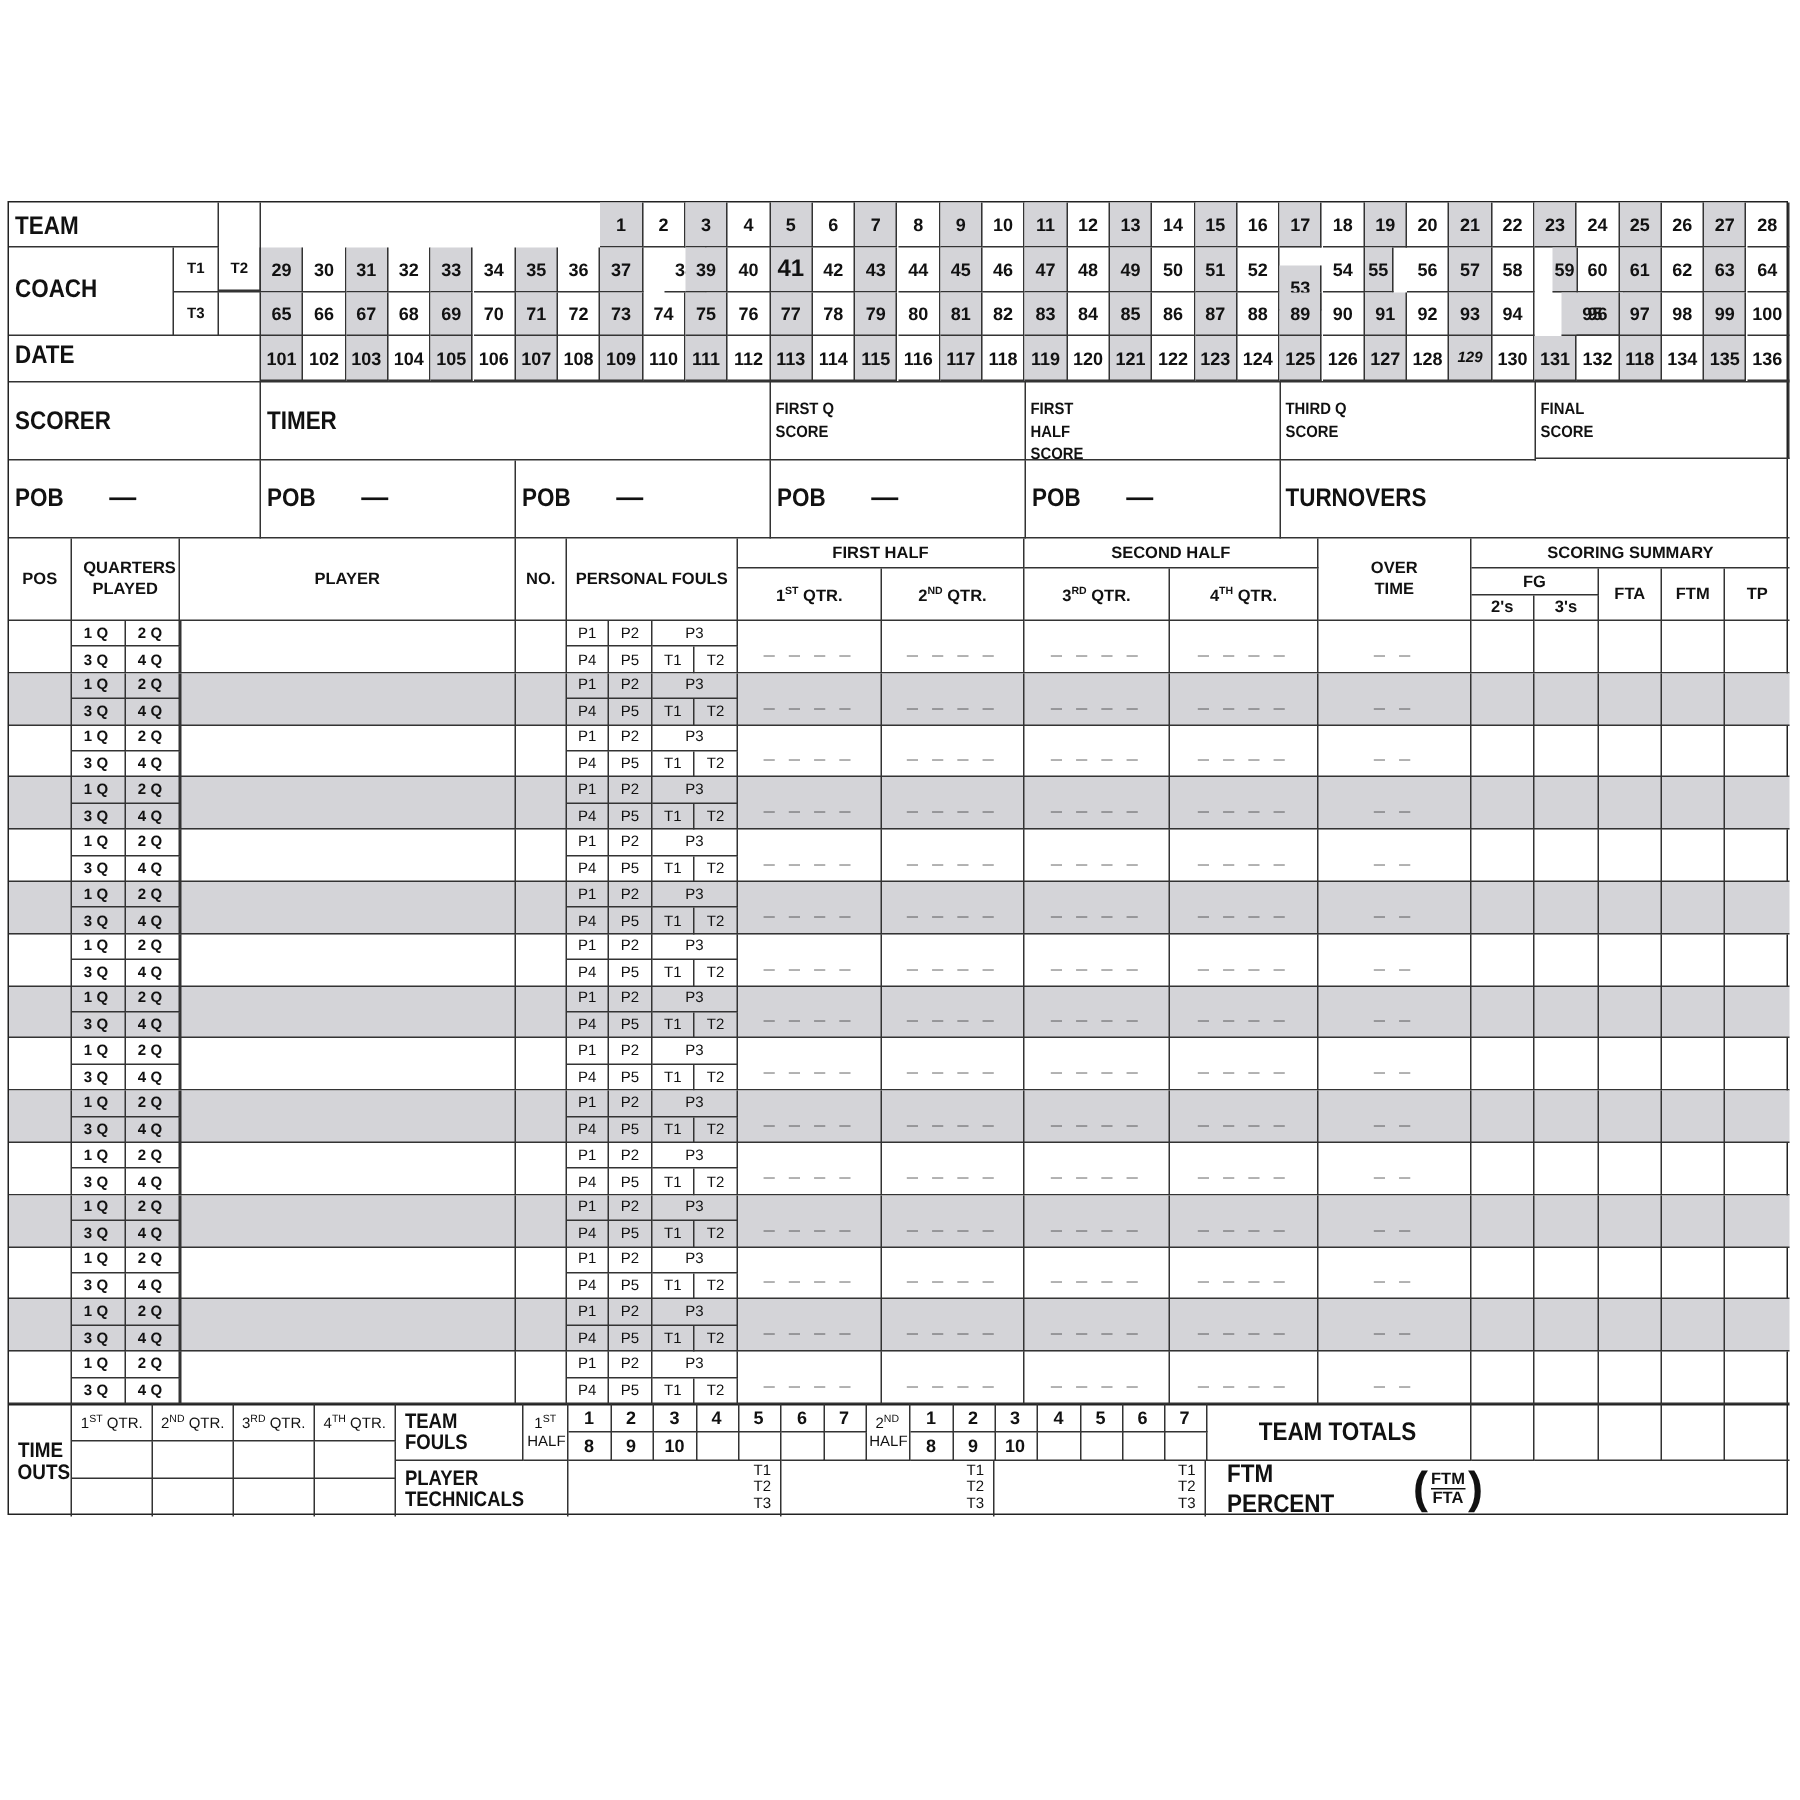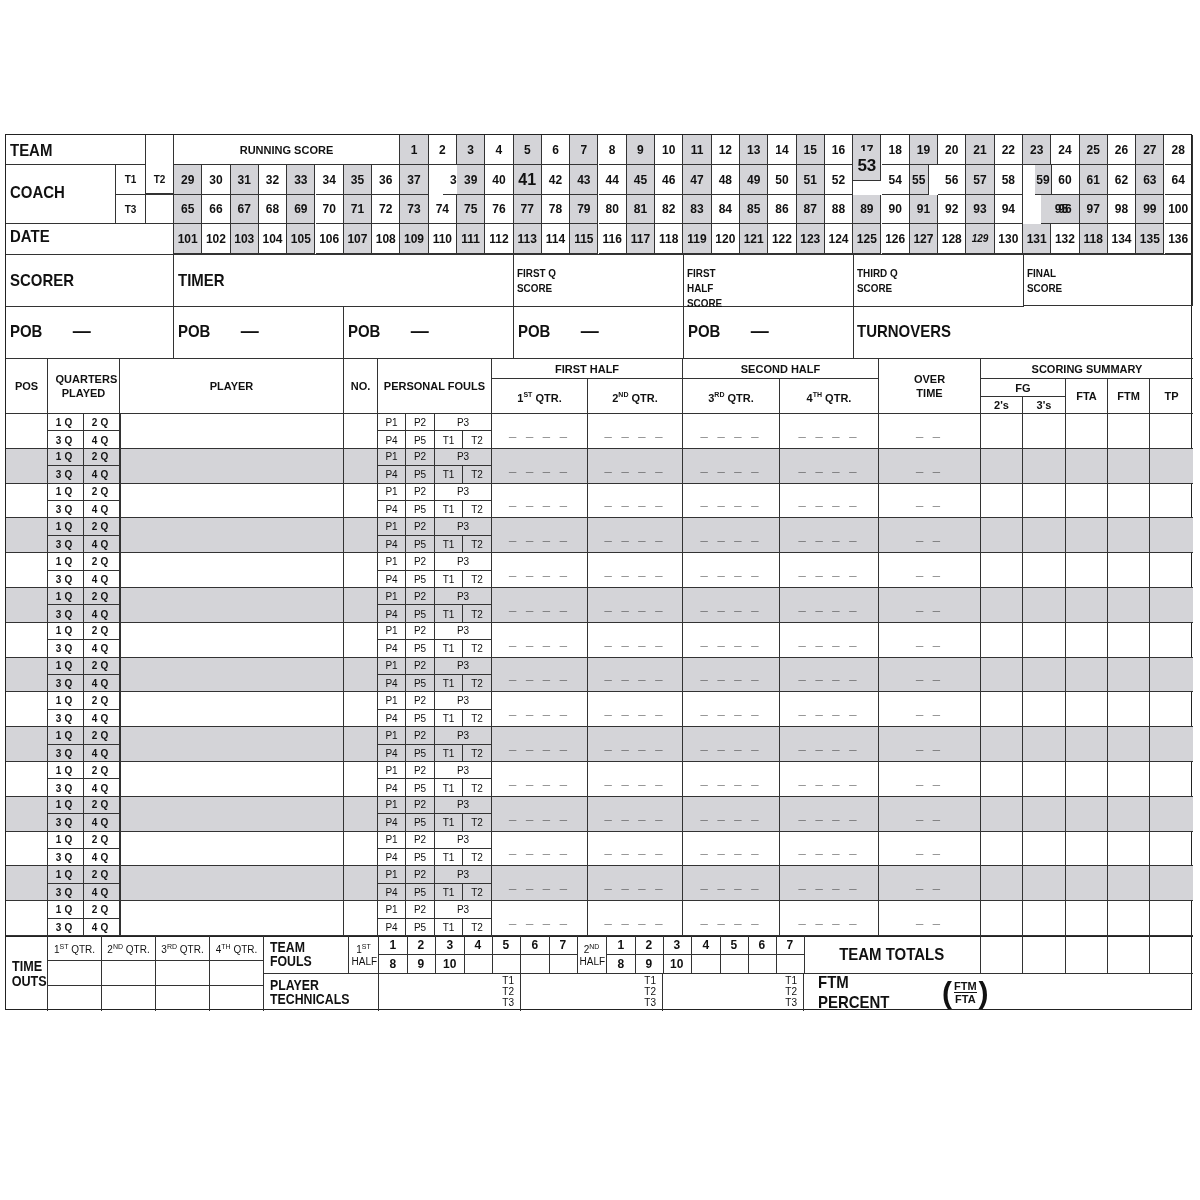--- a/index.html
+++ b/index.html
@@ -30,21 +30,20 @@
       <span class="tiny" style="font-weight:bold;font-size:10px"><span>T1</span></span>
     </div>
     <div class="abs bb br cell" style="left: 140px; top: 30px; width: 28px; height: 30px;">
       <span style="font-size:10px"><span>T2</span></span>
     </div>
     <div class="abs bb br cell" style="left: 110px; top: 60px; width: 30px; height: 29px;">
       <span style="font-size:10px"><span>T3</span></span>
     </div>
     <div class="abs bb br" style="left: 140px; top: 60px; width: 28px; height: 29px;"></div>
     <div class="abs br" style="left: 0px; top: 89px; width: 168px; height: 30px;"><span class="lbl-big" style="margin:3px 0 0 4px"><span>DATE</span></span></div>
-    <div class="abs bb br cell" style="left: 168px; top: 0px; width: 226px; height: 30px; font-size: 11px;">RUNNING SCORE</div>
     <div class="abs bb br cell gray" style="left: 394.4px; top: 0px; width: 28.3px; height: 30px; font-size: 12px;">1</div>
     <div class="abs bb br cell" style="left: 422.7px; top: 0px; width: 28.3px; height: 30px; font-size: 12px;">2</div>
     <div class="abs bb br cell gray" style="left: 451px; top: 0px; width: 28.3px; height: 30px; font-size: 12px;">3</div>
     <div class="abs bb br cell" style="left: 479.3px; top: 0px; width: 28.3px; height: 30px; font-size: 12px;">4</div>
     <div class="abs bb br cell gray" style="left: 507.6px; top: 0px; width: 28.3px; height: 30px; font-size: 12px;">5</div>
     <div class="abs bb br cell" style="left: 535.9px; top: 0px; width: 28.3px; height: 30px; font-size: 12px;">6</div>
     <div class="abs bb br cell gray" style="left: 564.2px; top: 0px; width: 28.3px; height: 30px; font-size: 12px;">7</div>
     <div class="abs bb br cell" style="left: 592.5px; top: 0px; width: 28.3px; height: 30px; font-size: 12px;">8</div>
     <div class="abs bb br cell gray" style="left: 620.8px; top: 0px; width: 28.3px; height: 30px; font-size: 12px;">9</div>
     <div class="abs bb br cell" style="left: 649.1px; top: 0px; width: 28.3px; height: 30px; font-size: 12px;">10</div>
@@ -83,21 +82,21 @@
     <div class="abs bb br cell gray" style="left: 564.2px; top: 30px; width: 28.3px; height: 30px; font-size: 12px;">43</div>
     <div class="abs bb br cell" style="left: 592.5px; top: 30px; width: 28.3px; height: 30px; font-size: 12px;">44</div>
     <div class="abs bb br cell gray" style="left: 620.8px; top: 30px; width: 28.3px; height: 30px; font-size: 12px;">45</div>
     <div class="abs bb br cell" style="left: 649.1px; top: 30px; width: 28.3px; height: 30px; font-size: 12px;">46</div>
     <div class="abs bb br cell gray" style="left: 677.4px; top: 30px; width: 28.3px; height: 30px; font-size: 12px;">47</div>
     <div class="abs bb br cell" style="left: 705.7px; top: 30px; width: 28.3px; height: 30px; font-size: 12px;">48</div>
     <div class="abs bb br cell gray" style="left: 734px; top: 30px; width: 28.3px; height: 30px; font-size: 12px;">49</div>
     <div class="abs bb br cell" style="left: 762.3px; top: 30px; width: 28.3px; height: 30px; font-size: 12px;">50</div>
     <div class="abs bb br cell gray" style="left: 790.6px; top: 30px; width: 28.3px; height: 30px; font-size: 12px;">51</div>
     <div class="abs bb br cell" style="left: 818.9px; top: 30px; width: 28.3px; height: 30px; font-size: 12px;">52</div>
-    <div class="abs bb br cell gray" style="left: 847.2px; top: 16px; width: 28.3px; height: 30px; font-size: 17px;">53</div>
+    <div class="abs bb br cell gray" style="left: 847.2px; top: 42px; width: 28.3px; height: 30px; font-size: 12px;">53</div>
     <div class="abs bb br cell" style="left: 875.5px; top: 30px; width: 28.3px; height: 30px; font-size: 12px;">54</div>
     <div class="abs bb br cell gray" style="left: 903.8px; top: 30px; width: 19px; height: 30px; font-size: 12px;">55</div>
     <div class="abs bb br cell" style="left: 932.1px; top: 30px; width: 28.3px; height: 30px; font-size: 12px;">56</div>
     <div class="abs bb br cell gray" style="left: 960.4px; top: 30px; width: 28.3px; height: 30px; font-size: 12px;">57</div>
     <div class="abs bb br cell" style="left: 988.7px; top: 30px; width: 28.3px; height: 30px; font-size: 12px;">58</div>
     <div class="abs bb br cell gray" style="left: 1017px; top: 30px; width: 17px; height: 30px; font-size: 12px; margin-left: 12px;">59</div>
     <div class="abs bb br cell" style="left: 1045.3px; top: 30px; width: 28.3px; height: 30px; font-size: 12px;">60</div>
     <div class="abs bb br cell gray" style="left: 1073.6px; top: 30px; width: 28.3px; height: 30px; font-size: 12px;">61</div>
     <div class="abs bb br cell" style="left: 1101.9px; top: 30px; width: 28.3px; height: 30px; font-size: 12px;">62</div>
     <div class="abs bb br cell gray" style="left: 1130.2px; top: 30px; width: 28.3px; height: 30px; font-size: 12px;">63</div>

